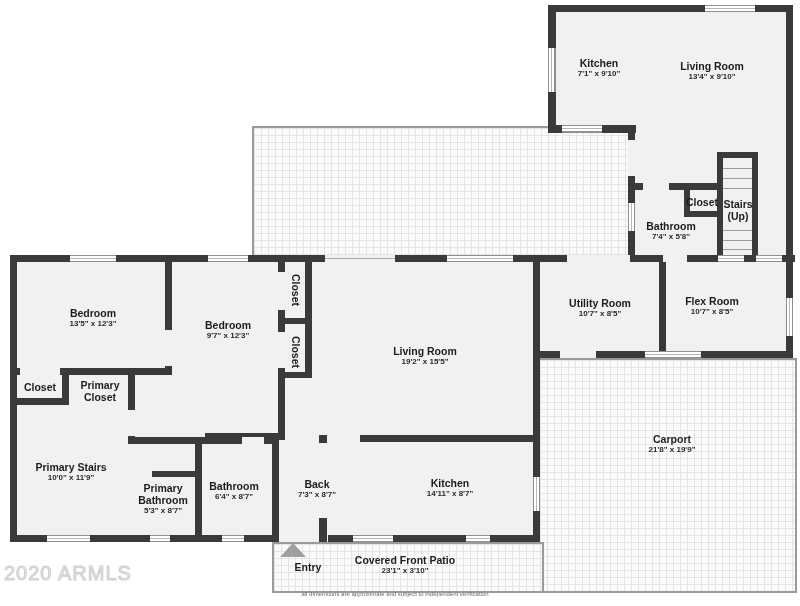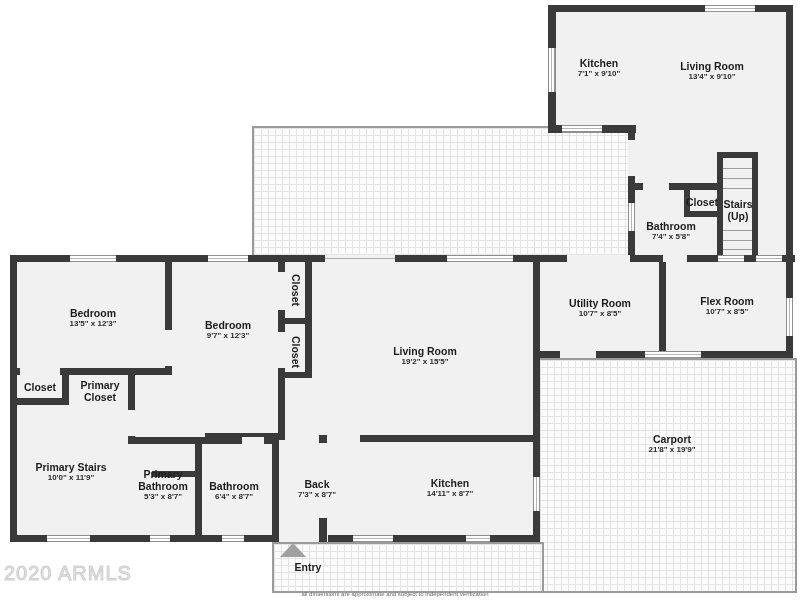--- a/index.html
+++ b/index.html
@@ -159,54 +159,58 @@
     <div class="nm">Closet</div>
   </div>
   <div class="lbl" style="left:425px;top:356px;">
     <div class="nm">Living Room</div>
     <div class="dm">19'2" x 15'5"</div>
   </div>
   <div class="lbl" style="left:600px;top:308px;">
     <div class="nm">Utility Room</div>
     <div class="dm">10'7" x 8'5"</div>
   </div>
-  <div class="lbl" style="left:727px;top:306px;">
+  <div class="lbl" style="left:712px;top:306px;">
     <div class="nm">Flex Room</div>
     <div class="dm">10'7" x 8'5"</div>
   </div>
   <div class="lbl" style="left:40px;top:387px;">
     <div class="nm">Closet</div>
   </div>
   <div class="lbl wrap" style="left:100px;top:391px;width:64px;">
     <div class="nm">Primary Closet</div>
   </div>
   <div class="lbl" style="left:71px;top:472px;">
     <div class="nm">Primary Stairs</div>
     <div class="dm">10'0" x 11'9"</div>
   </div>
-  <div class="lbl wrap" style="left:163px;top:485px;width:62px;">
+  <div class="lbl wrap" style="left:163px;top:499px;width:62px;">
     <div class="nm">Primary Bathroom</div>
     <div class="dm">5'3" x 8'7"</div>
   </div>
   <div class="lbl" style="left:234px;top:491px;">
     <div class="nm">Bathroom</div>
     <div class="dm">6'4" x 8'7"</div>
   </div>
   <div class="lbl" style="left:317px;top:489px;">
     <div class="nm">Back</div>
     <div class="dm">7'3" x 8'7"</div>
   </div>
   <div class="lbl" style="left:450px;top:488px;">
     <div class="nm">Kitchen</div>
     <div class="dm">14'11" x 8'7"</div>
   </div>
   <div class="lbl" style="left:672px;top:444px;">
     <div class="nm">Carport</div>
     <div class="dm">21'8" x 19'9"</div>
   </div>
+  <div class="lbl" style="left:405px;top:565px;">
+    <div class="nm">Covered Front Patio</div>
+    <div class="dm">23'1" x 3'10"</div>
+  </div>
 
   <i class="tri" style="left:280px;top:543px;"></i>
   <div class="lbl" style="left:308px;top:567px;">
     <div class="nm">Entry</div>
   </div>
 
   <div class="watermark">2020 ARMLS</div>
   <div class="disclaimer">all dimensions are approximate and subject to independent verification</div>
 
 </div>

